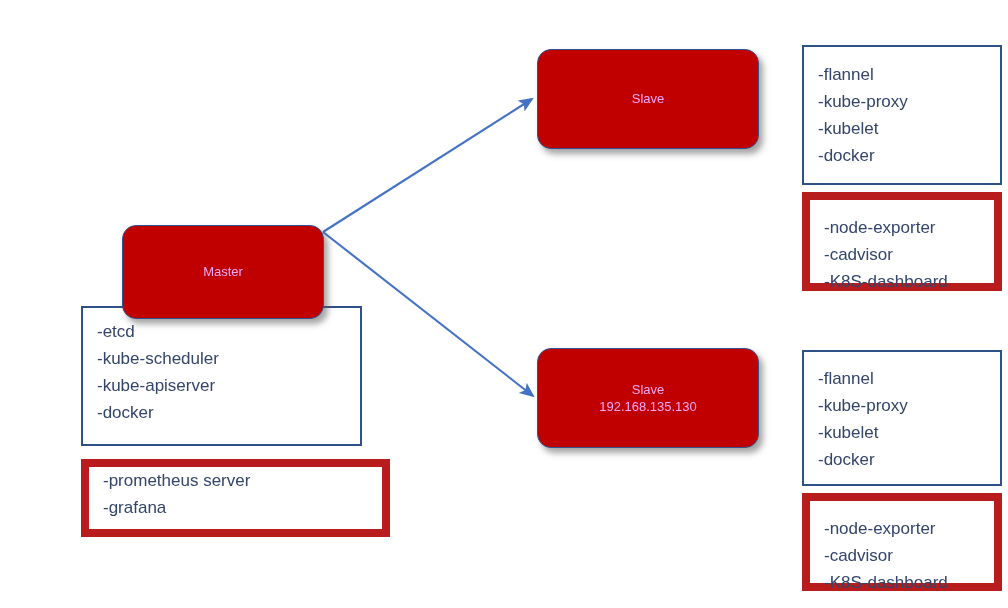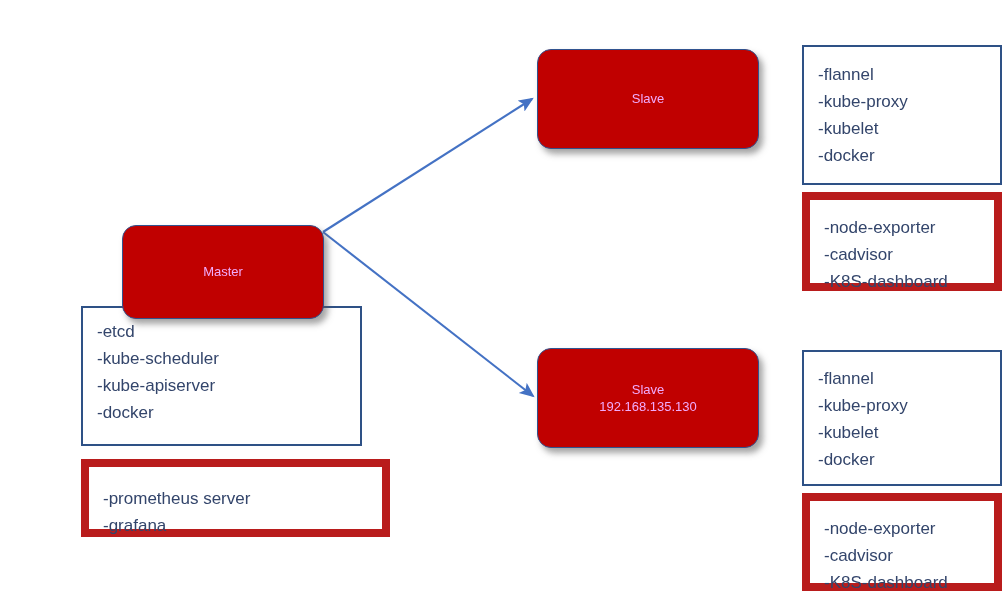--- a/index.html
+++ b/index.html
@@ -54,21 +54,21 @@
     line-height: 1.58;
     color: #33456b;
     z-index: 4;
     margin-left: 24px;
   }
   .list-box.blue   { border: 2px solid #2e5186; }
   .list-box.orange { border: 8px solid #b91c1c; }
   .list-box .li { white-space: nowrap; }
 
   #box-master-core    { left: 57px;  top: 306px; width: 281px; height: 140px; }
-  #box-master-monitor { left: 57px;  top: 459px; width: 309px; height: 78px;  padding-top: 19px; }
+  #box-master-monitor { left: 57px;  top: 459px; width: 309px; height: 78px;  padding-top: 1px; }
   #box-slave1-core    { left: 778px; top: 45px;  width: 200px; height: 140px; padding-top: 15px; }
   #box-slave1-monitor { left: 778px; top: 192px; width: 200px; height: 99px;  padding-top: 15px; }
   #box-slave2-core    { left: 778px; top: 350px; width: 200px; height: 136px; padding-top: 14px; }
   #box-slave2-monitor { left: 778px; top: 493px; width: 200px; height: 98px;  padding-top: 15px; }
 
   
   #arrows {
     position: absolute;
     left: 0; top: 0;
     width: 1008px;

